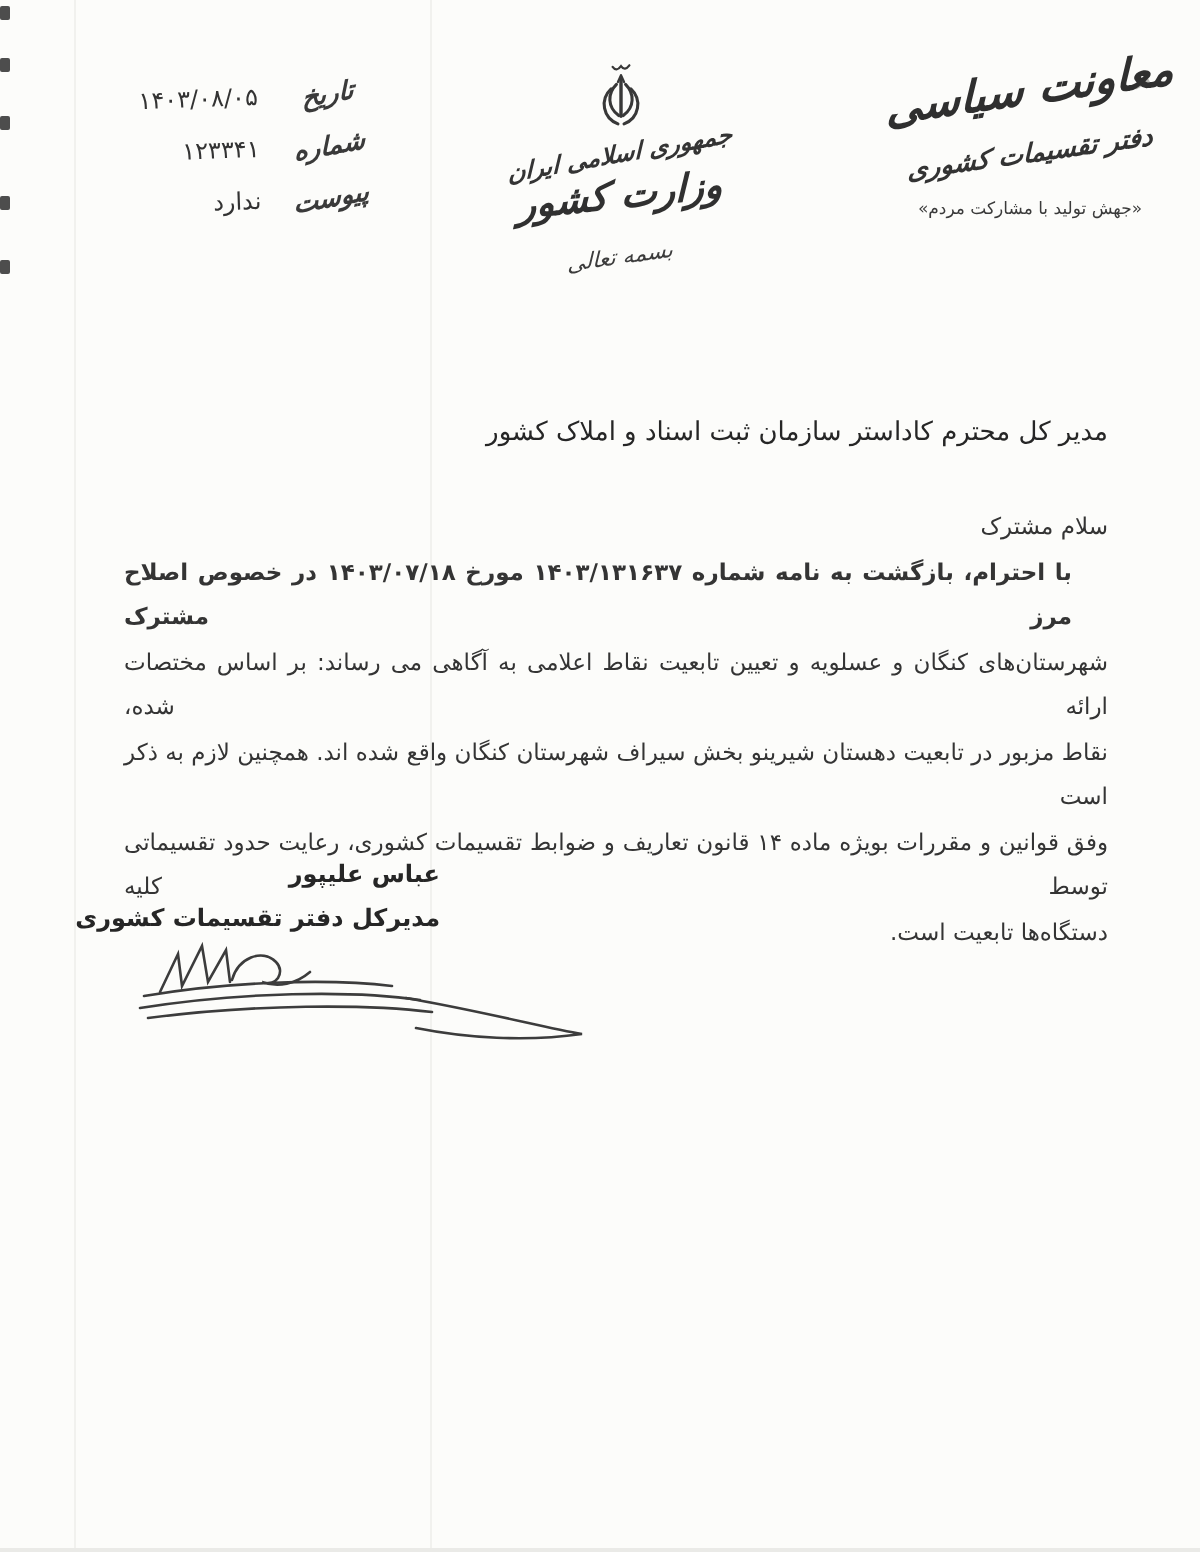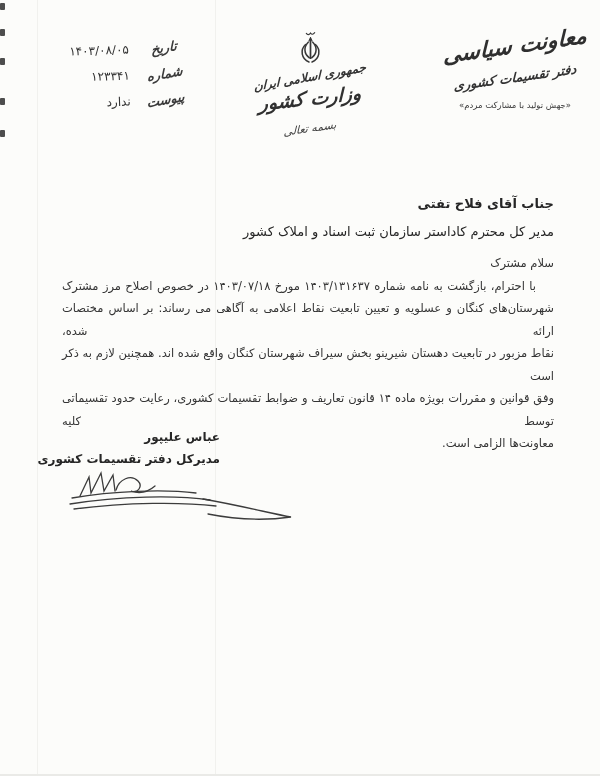--- a/index.html
+++ b/index.html
@@ -61,21 +61,21 @@
 
   
   .recipient { position: absolute; right: 46px; top: 196px; text-align: right; }
   .recipient-name { font-size: 13px; font-weight: bold; color: #262626; }
   .recipient-title { font-size: 13px; font-weight: normal; margin-top: 13px; color: #262626; }
 
   
   .body-block { position: absolute; right: 46px; left: 62px; top: 252px; font-size: 11.5px; line-height: 22.5px; color: #343434; }
   .salutation { text-align: right; }
   .body-line { text-align: justify; text-align-last: justify; white-space: normal; }
-  .body-line.first { padding-right: 18px; }
+  .body-line.first { padding-right: 18px; font-weight: bold; }
   .body-line.last { text-align: right; text-align-last: right; }
 
   
   .sig-block { position: absolute; left: 64px; top: 430px; width: 156px; text-align: right; }
   .sig-name { font-size: 12px; font-weight: bold; color: #262626; }
   .sig-title { font-size: 12px; font-weight: bold; margin-top: 8px; white-space: nowrap; color: #262626; }
   .sig-svg { position: absolute; left: 58px; top: 464px; }
 </style>
 </head>
 <body>
@@ -124,31 +124,30 @@
     <div class="besmele">بسمه تعالی</div>
   </div>
 
   <div class="right-head">
     <div class="deputy">معاونت سیاسی</div>
     <div class="office">دفتر تقسیمات کشوری</div>
     <div class="slogan">«جهش تولید با مشارکت مردم»</div>
   </div>
 
   <div class="recipient">
-    <div class="recipient-name">جناب آقای فلاح تفتی</div>
     <div class="recipient-title">مدیر کل محترم کاداستر سازمان ثبت اسناد و املاک کشور</div>
   </div>
 
   <div class="body-block">
     <div class="salutation">سلام مشترک</div>
     <div class="body-line first">با احترام، بازگشت به نامه شماره ۱۴۰۳/۱۳۱۶۳۷ مورخ ۱۴۰۳/۰۷/۱۸ در خصوص اصلاح مرز مشترک</div>
     <div class="body-line">شهرستان‌های کنگان و عسلویه و تعیین تابعیت نقاط اعلامی به آگاهی می رساند: بر اساس مختصات ارائه شده،</div>
     <div class="body-line">نقاط مزبور در تابعیت دهستان شیرینو بخش سیراف شهرستان کنگان واقع شده اند. همچنین لازم به ذکر است</div>
     <div class="body-line">وفق قوانین و مقررات بویژه ماده ۱۴ قانون تعاریف و ضوابط تقسیمات کشوری، رعایت حدود تقسیماتی توسط کلیه</div>
-    <div class="body-line last">معاونت‌ها الزامی است.</div>
+    <div class="body-line last">دستگاه‌ها تابعیت است.</div>
   </div>
 
   <div class="sig-block">
     <div class="sig-name">عباس علیپور</div>
     <div class="sig-title">مدیرکل دفتر تقسیمات کشوری</div>
   </div>
   <svg class="sig-svg" width="240" height="62" viewBox="0 0 240 62" aria-hidden="true">
     <g fill="none" stroke="#3c3c3c" stroke-width="1.3" stroke-linecap="round">
       <path d="M22,32 L31,13 L33,29 L43,9 L46,27 L55,11 L57,27"></path>
       <path d="M58,26 c3,-11 15,-16 22,-9 c5,5 0,13 -7,10 c8,3 17,1 24,-5"></path>

